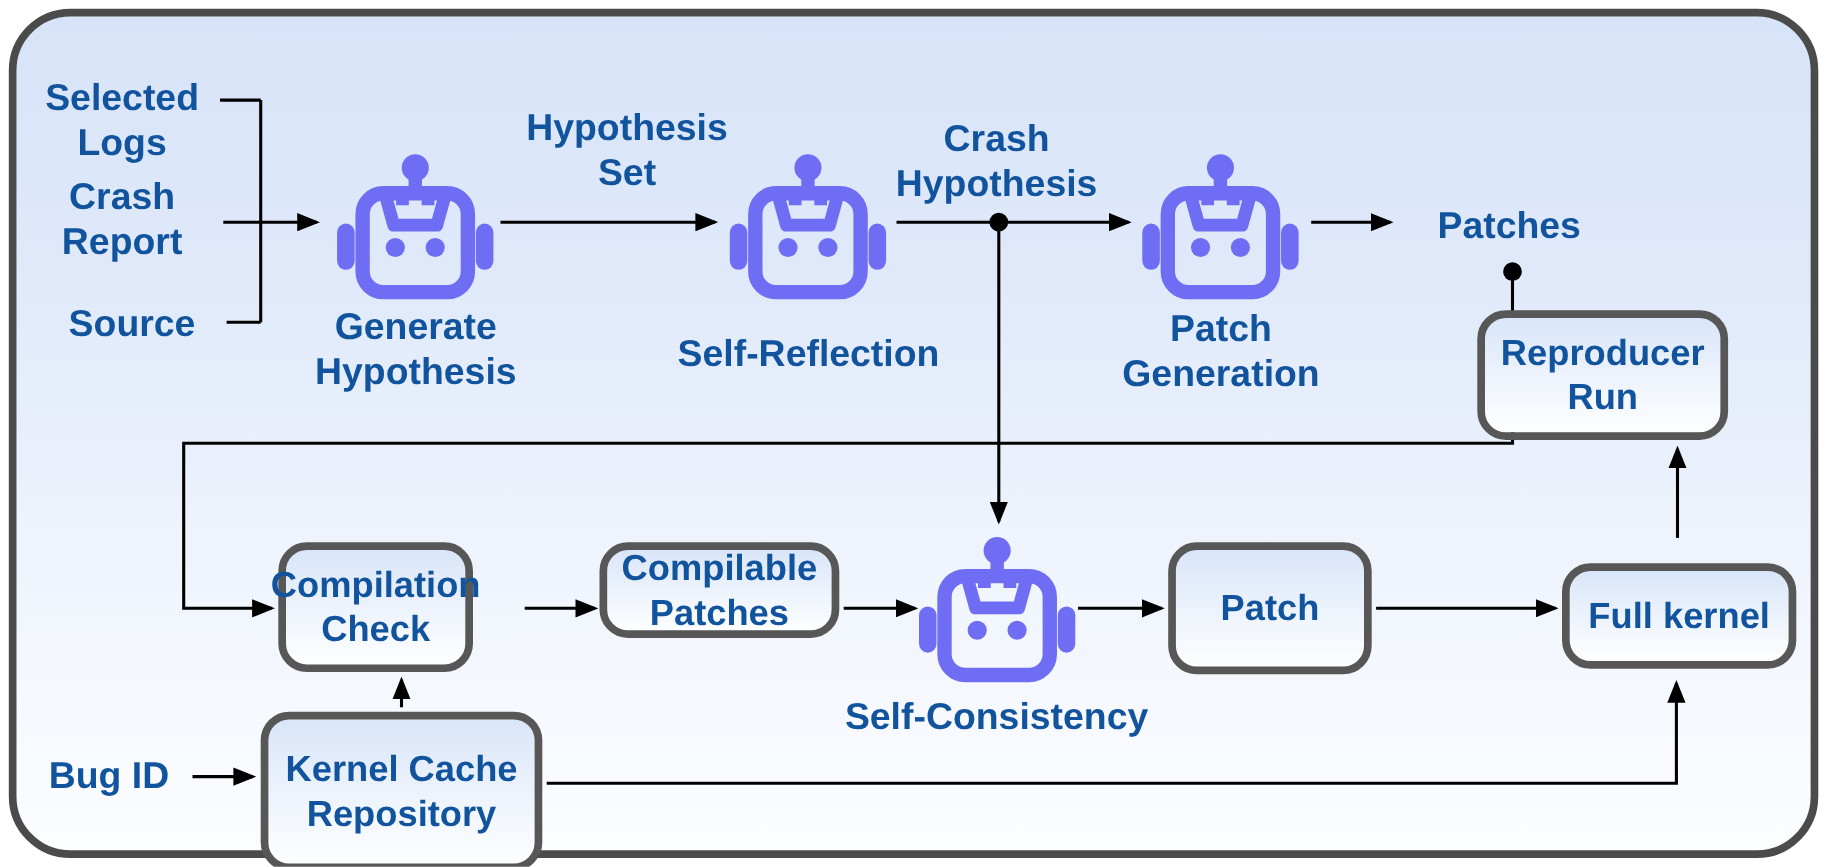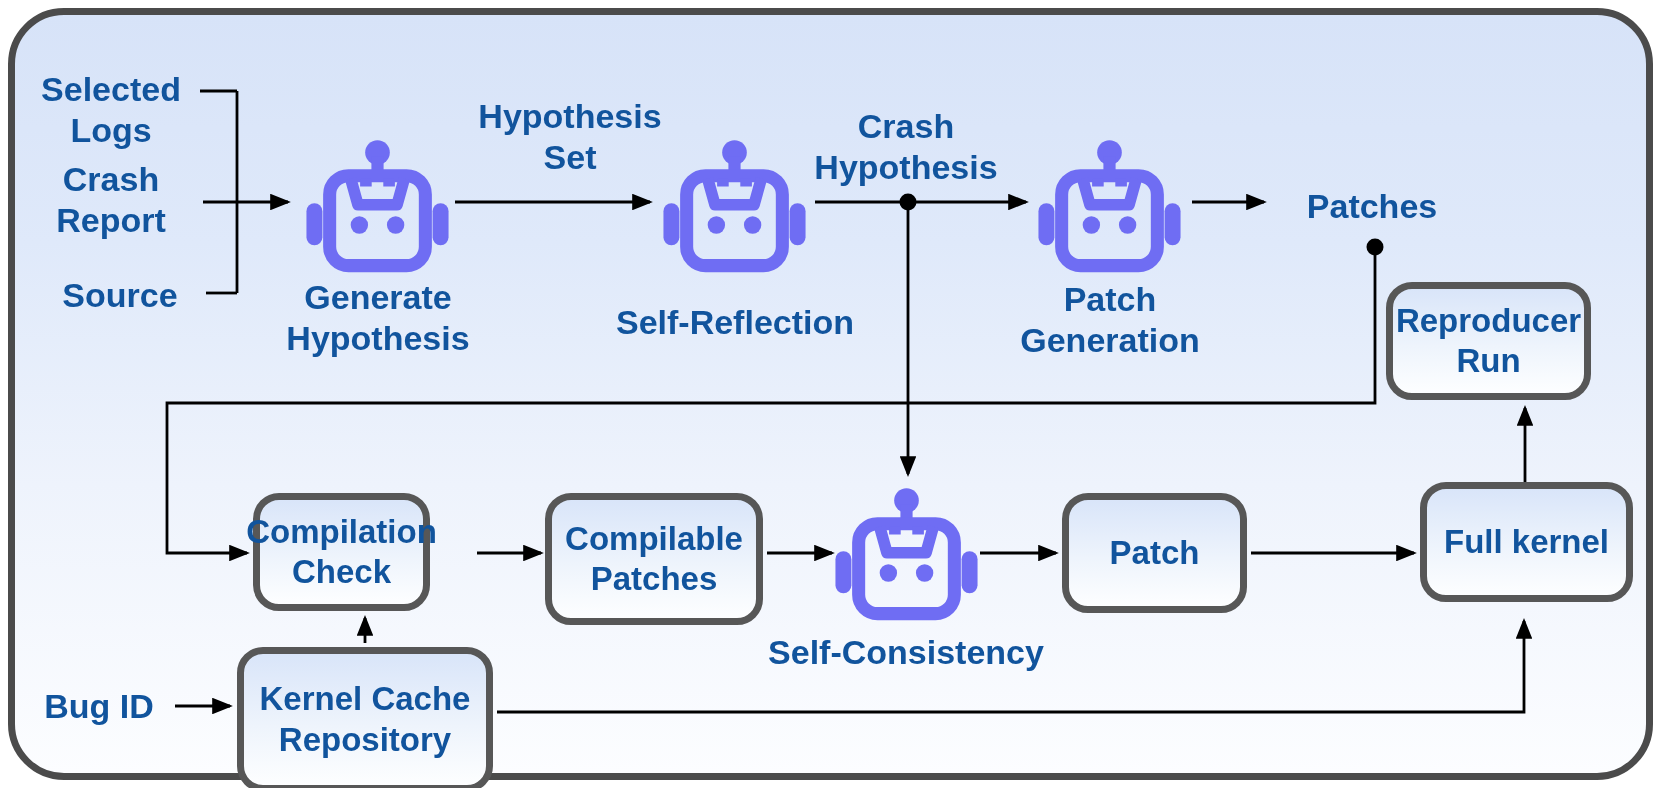--- a/index.html
+++ b/index.html
@@ -122,37 +122,37 @@
 <div class="lbl f34" style="left:906px;top:652px">
   <div>Self-Consistency</div>
 </div>
 
 <div class="box" style="left:253px;top:493px;width:177px;height:118px">
   <div>
     <div>Compilation</div>
     <div>Check</div>
   </div>
 </div>
-<div class="box" style="left:545px;top:493px;width:218px;height:132px">
+<div class="box" style="left:545px;top:493px;width:218px;height:87px">
   <div>
     <div>Compilable</div>
     <div>Patches</div>
   </div>
 </div>
 <div class="box" style="left:1062px;top:493px;width:185px;height:120px">
   <div>
     <div>Patch</div>
   </div>
 </div>
-<div class="box" style="left:1420px;top:482px;width:213px;height:120px">
+<div class="box" style="left:1420px;top:512px;width:213px;height:96px">
   <div>
     <div>Full kernel</div>
   </div>
 </div>
-<div class="box" style="left:1386px;top:282px;width:205px;height:118px">
+<div class="box" style="left:1343px;top:282px;width:228px;height:118px">
   <div>
     <div>Reproducer</div>
     <div>Run</div>
   </div>
 </div>
 <div class="box" style="left:237px;top:647px;width:256px;height:145px">
   <div>
     <div>Kernel Cache</div>
     <div>Repository</div>
   </div>

